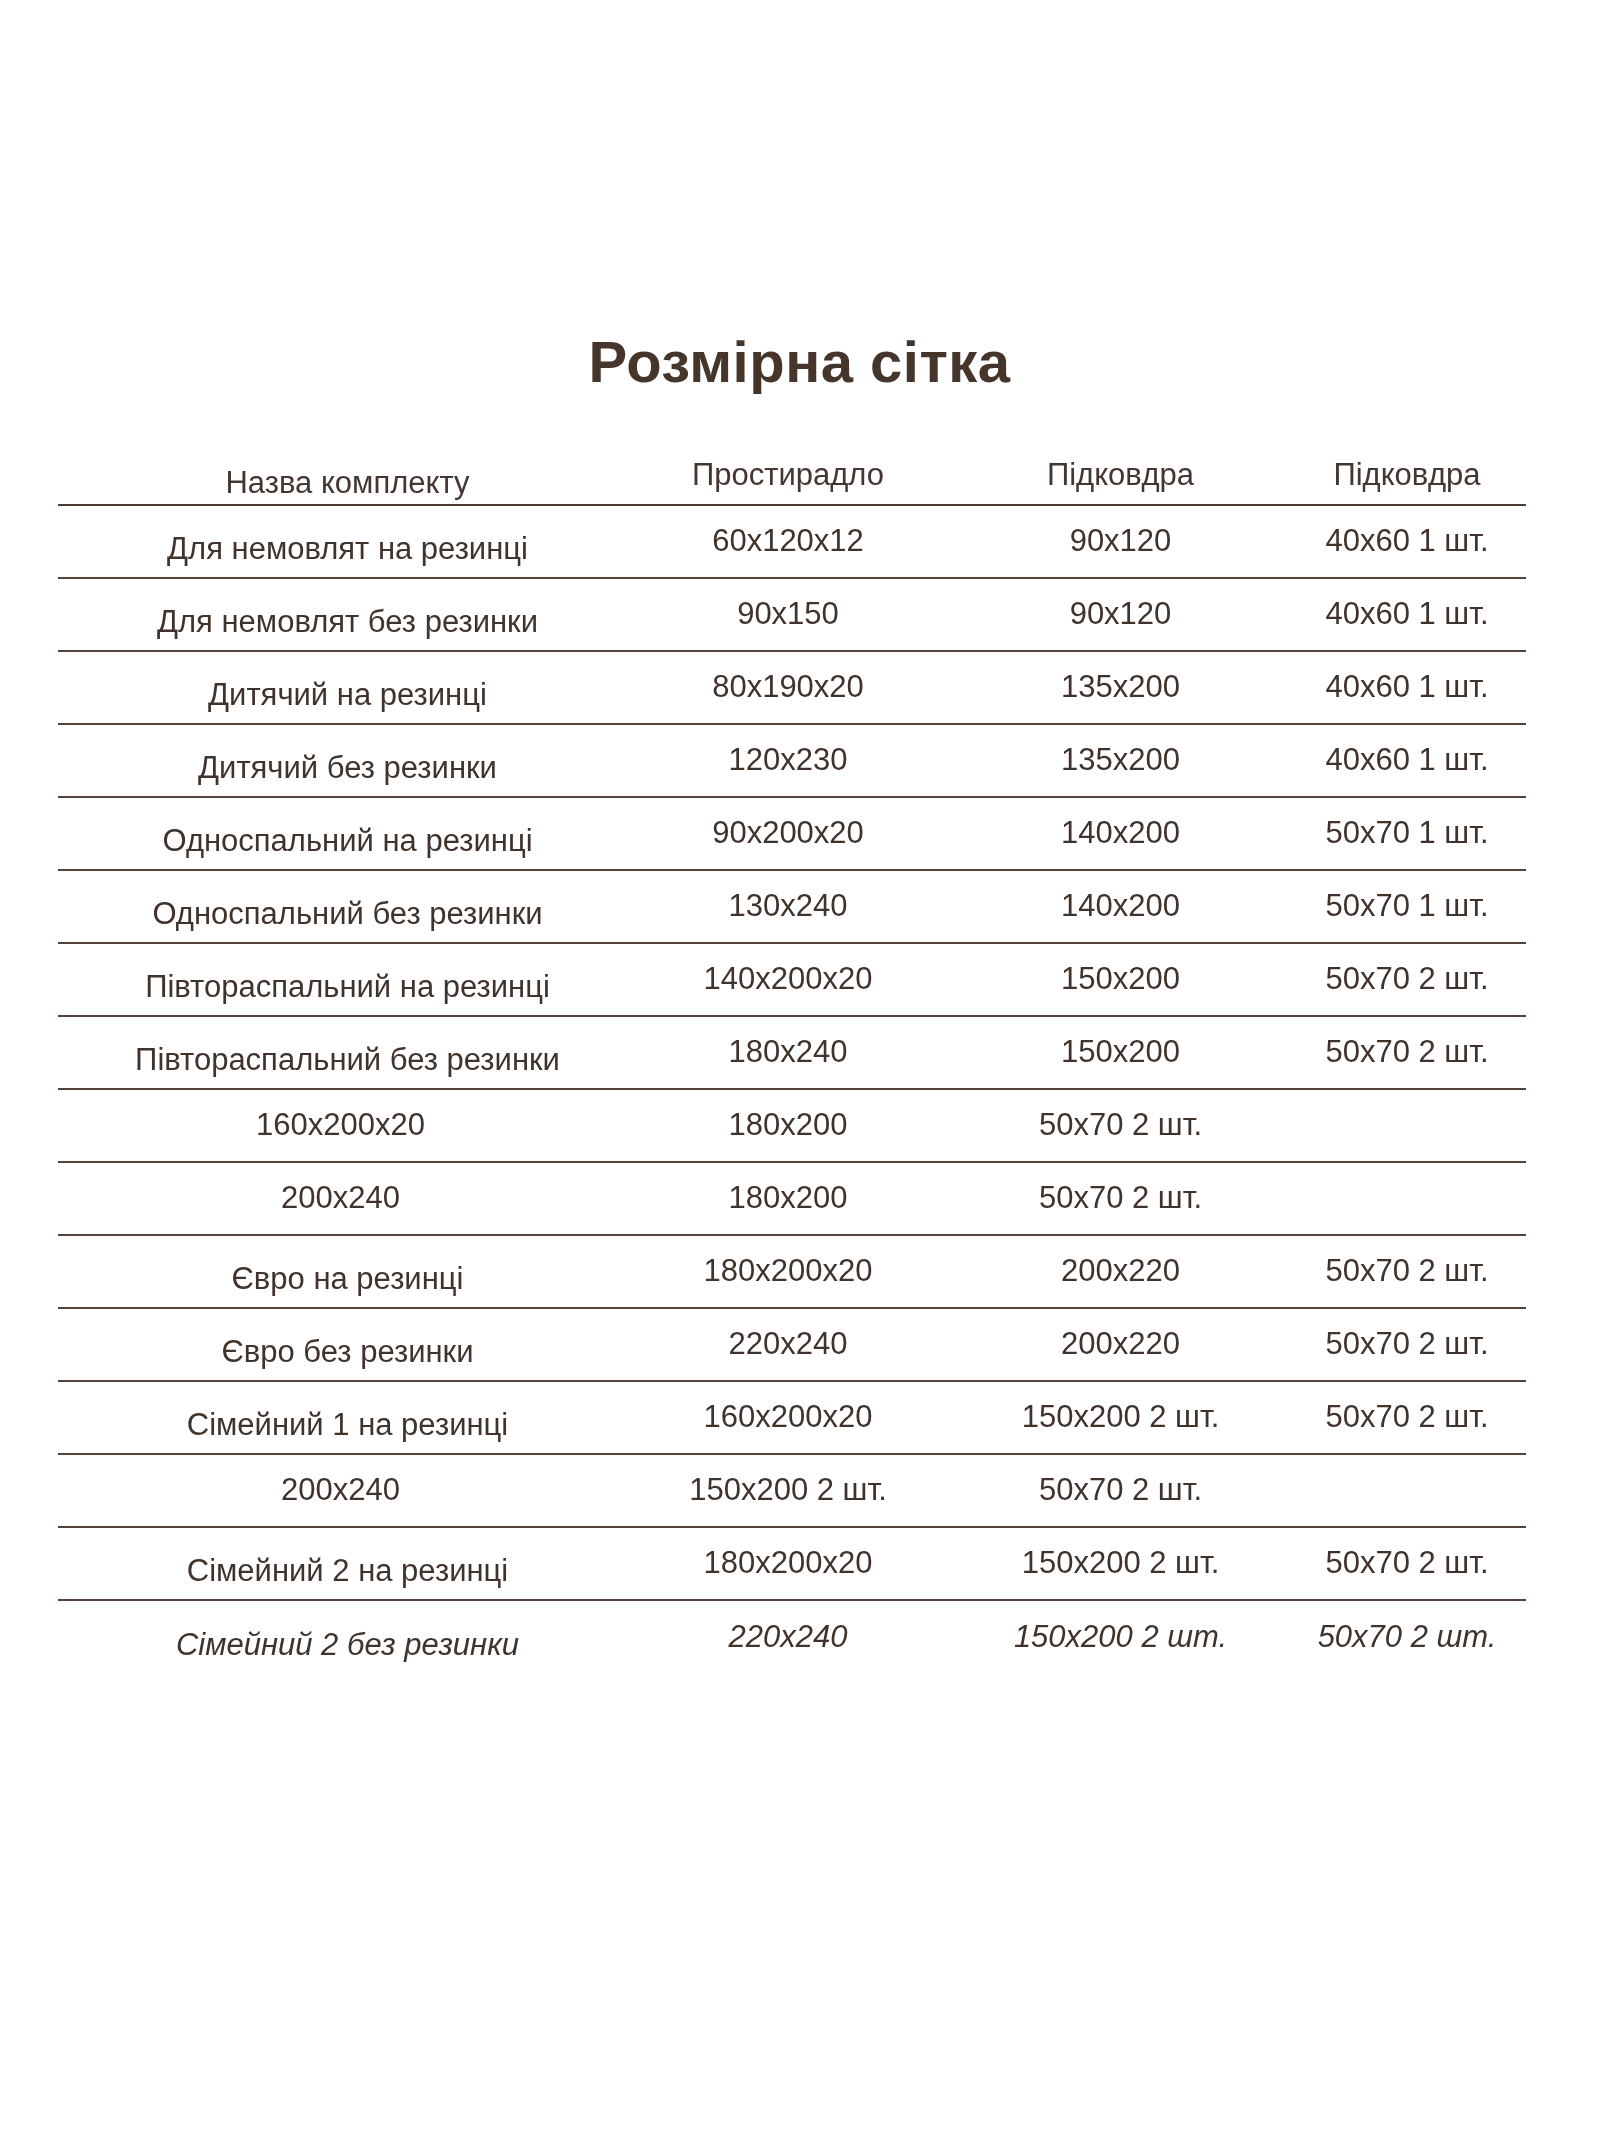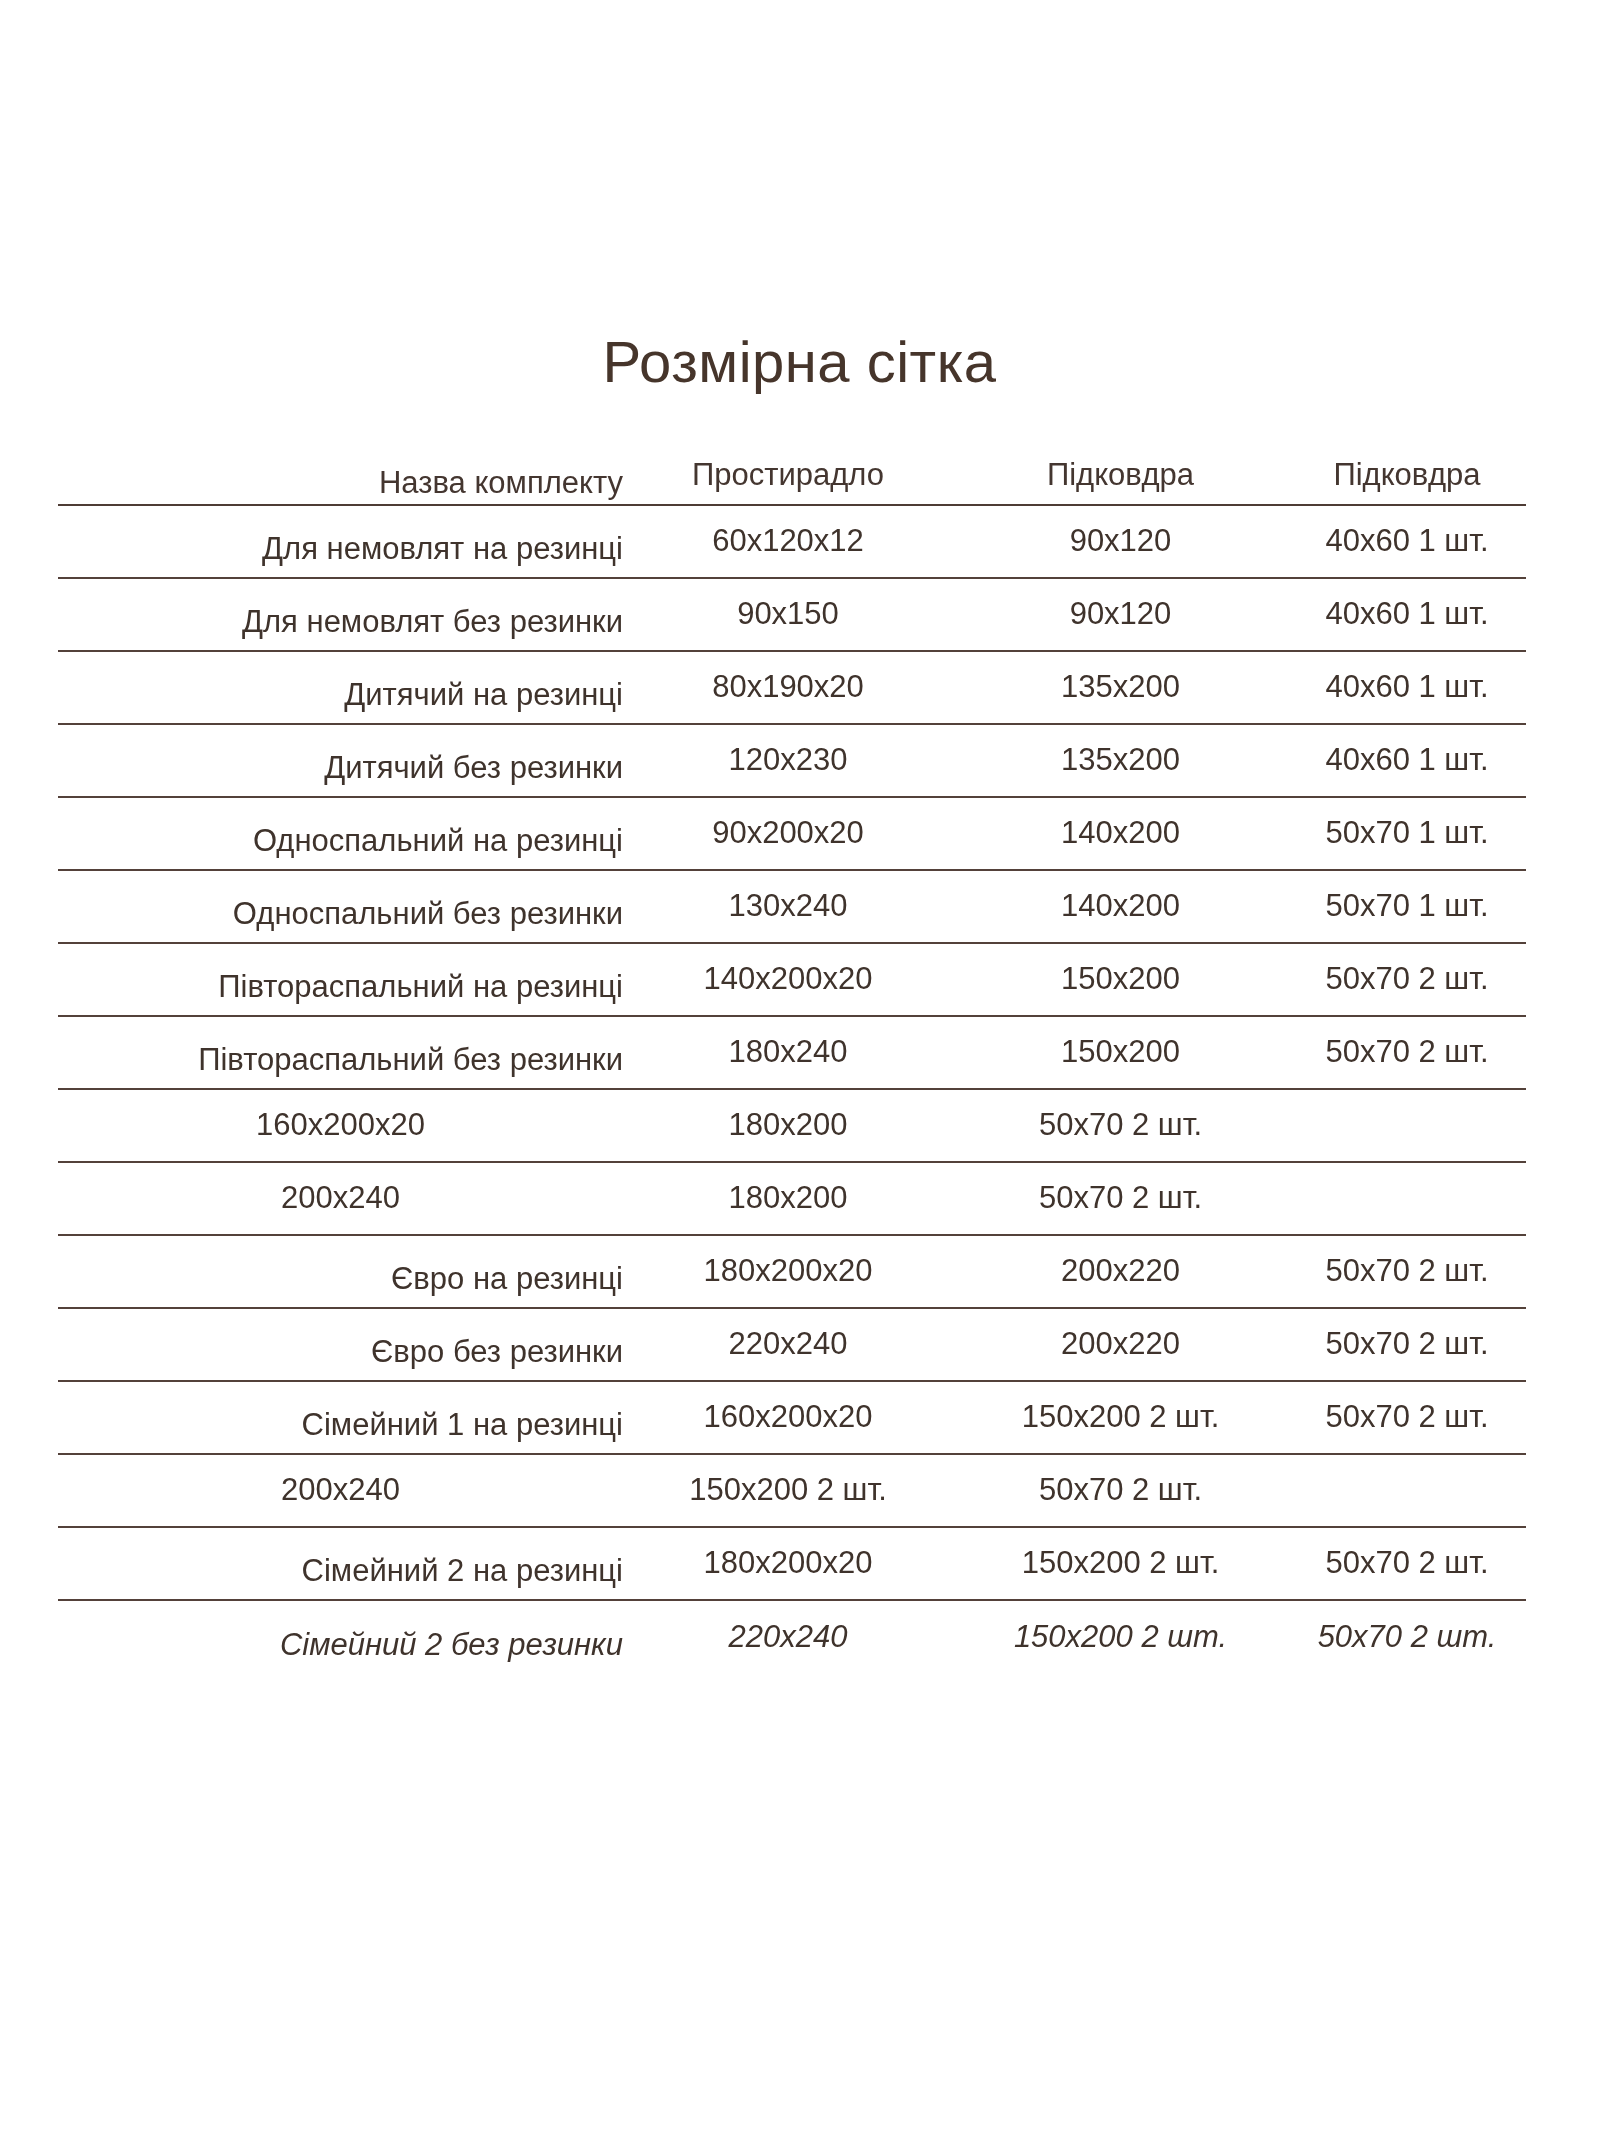--- a/index.html
+++ b/index.html
@@ -11,21 +11,21 @@
     width: 1599px;
     height: 2133px;
     font-family: "Liberation Sans", "DejaVu Sans", sans-serif;
     color: #443630;
     overflow: hidden;
   }
   .page-title {
     margin: 330px 0 0 0;
     text-align: center;
     font-size: 58px;
-    font-weight: 400;
+    font-weight: 700;
     letter-spacing: 0.5px;
     color: #46352b;
     line-height: 1.1;
   }
   .size-table {
     width: 1468px;
     margin: 52px 0 0 58px;
   }
   .t-row {
     display: grid;
@@ -45,21 +45,21 @@
   }
   .t-cell {
     font-size: 31px;
     font-weight: 400;
     color: #3f332c;
     text-align: center;
     white-space: nowrap;
     overflow: hidden;
   }
   .t-cell.col-name {
-    text-align: right;
+    text-align: center;
     padding-left: 14px;
     margin-top: 16px;
   }
   .t-row.header .t-cell {
     color: #443630;
   }
 </style>
 </head>
 <body>
 

